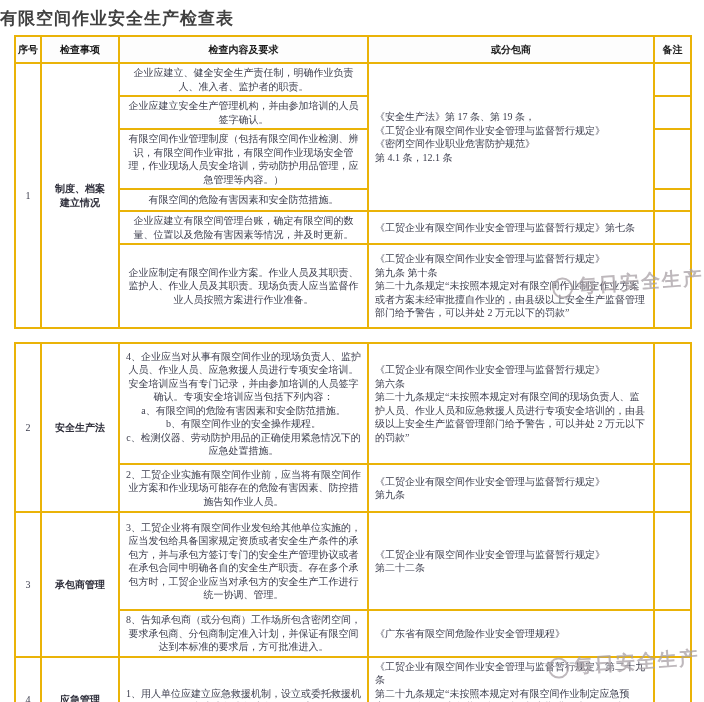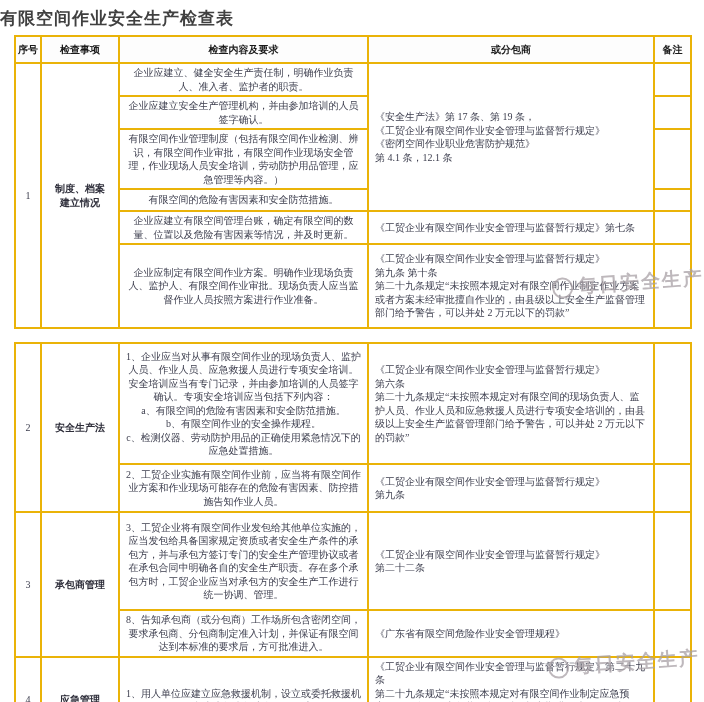--- a/index.html
+++ b/index.html
@@ -98,42 +98,42 @@
   <tr class="r22">
     <td class="content">有限空间的危险有害因素和安全防范措施。</td>
     <td class="remark"></td>
   </tr>
   <tr class="r31">
     <td class="content">企业应建立有限空间管理台账，确定有限空间的数量、位置以及危险有害因素等情况，并及时更新。</td>
     <td class="basis">《工贸企业有限空间作业安全管理与监督暂行规定》第七条</td>
     <td class="remark"></td>
   </tr>
   <tr class="r84">
-    <td class="content">企业应制定有限空间作业方案。明确作业现场负责人、监护人、有限空间作业审批。现场负责人应当监督作业人员按照方案进行作业准备。</td>
+    <td class="content">企业应制定有限空间作业方案。作业人员及其职责、监护人、作业人员及其职责。现场负责人应当监督作业人员按照方案进行作业准备。</td>
     <td class="basis">《工贸企业有限空间作业安全管理与监督暂行规定》
 第九条 第十条
 第二十九条规定“未按照本规定对有限空间作业制定作业方案或者方案未经审批擅自作业的，由县级以上安全生产监督管理部门给予警告，可以并处 2 万元以下的罚款”</td>
     <td class="remark"></td>
   </tr>
 </tbody>
   </table>
 
 <table class="checklist second">
   <colgroup>
     <col style="width:26px">
       <col style="width:78px">
       <col style="width:249px">
       <col style="width:286px">
       <col style="width:37px">
   </colgroup>
   <tbody>
       <tr class="r121">
     <td class="seq" rowspan="2">2</td>
     <td class="item" rowspan="2">安全生产法</td>
-    <td class="content">1、企业应当对从事有限空间作业的现场负责人、监护人员、作业人员、应急救援人员进行专项安全培训。安全培训应当有专门记录，并由参加培训的人员签字确认。专项安全培训应当包括下列内容：
+    <td class="content">4、企业应当对从事有限空间作业的现场负责人、监护人员、作业人员、应急救援人员进行专项安全培训。安全培训应当有专门记录，并由参加培训的人员签字确认。专项安全培训应当包括下列内容：
 a、有限空间的危险有害因素和安全防范措施。
 b、有限空间作业的安全操作规程。
 c、检测仪器、劳动防护用品的正确使用紧急情况下的应急处置措施。</td>
     <td class="basis">《工贸企业有限空间作业安全管理与监督暂行规定》
 第六条
 第二十九条规定“未按照本规定对有限空间的现场负责人、监护人员、作业人员和应急救援人员进行专项安全培训的，由县级以上安全生产监督管理部门给予警告，可以并处 2 万元以下的罚款”</td>
     <td class="remark"></td>
   </tr>
   <tr class="r48">
     <td class="content">2、工贸企业实施有限空间作业前，应当将有限空间作业方案和作业现场可能存在的危险有害因素、防控措施告知作业人员。</td>

